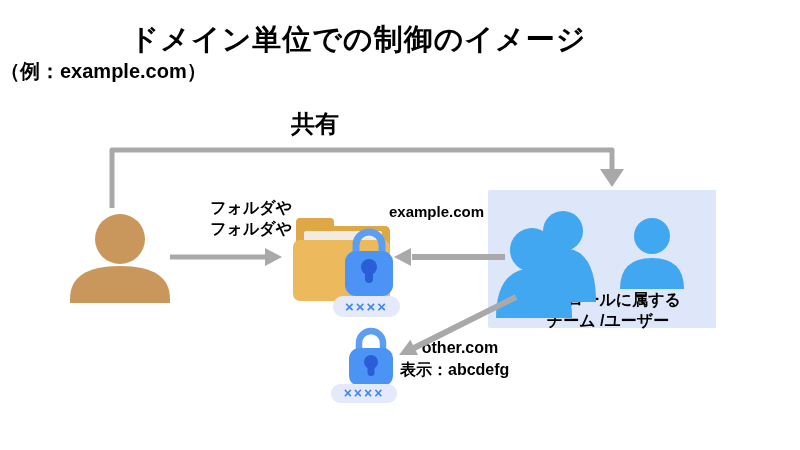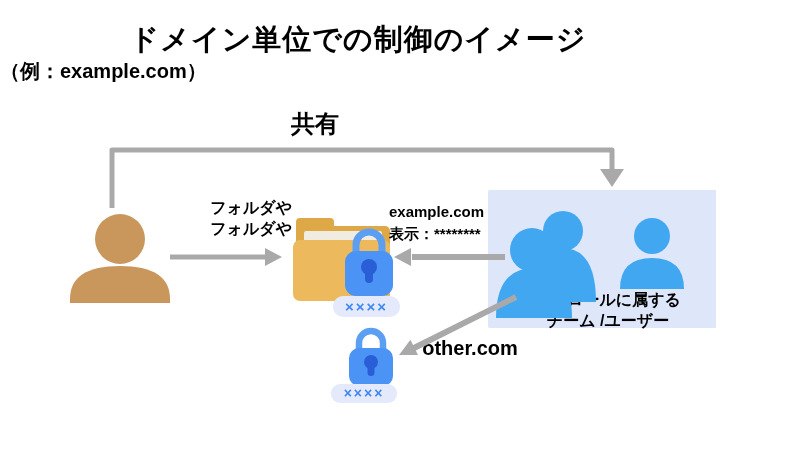--- a/index.html
+++ b/index.html
@@ -4,21 +4,21 @@
 <style>
   html,body{margin:0;padding:0;background:#fff;}
   .stage{position:relative;width:716px;height:450px;background:#ffffff;overflow:hidden;
          font-family:"Liberation Sans","DejaVu Sans",sans-serif;color:#000;}
   .abs{position:absolute;}
   .title{left:0;right:0;top:20px;text-align:center;font-size:29px;font-weight:bold;letter-spacing:1px;}
   .subtitle{left:0;right:0;top:58px;text-align:left;font-size:20px;font-weight:bold;}
   .share-label{left:291px;top:108px;font-size:24px;font-weight:600;}
   .create-label{left:172px;top:197px;width:120px;text-align:right;font-size:16px;font-weight:600;line-height:21px;}
   .example-label{left:389px;top:201px;font-size:15px;font-weight:600;line-height:22px;}
-  .other-label{left:410px;top:337px;width:120px;font-size:20px;font-weight:600;line-height:22px;}
+  .other-label{left:400px;top:337px;width:120px;font-size:16px;font-weight:600;line-height:22px;}
   .other-label .l1{text-align:center;}
   .other-label .l2{text-align:left;}
   .users-box{left:488px;top:190px;width:240px;height:138px;border-radius:2px;z-index:0;}
   .users-box-label{position:absolute;left:0;right:0;top:99px;text-align:center;
                    font-size:16px;font-weight:600;line-height:21px;z-index:2;}
   .pill{border-radius:10px;text-align:center;font-weight:bold;letter-spacing:2px;z-index:2;}
   .pill-top{left:333px;top:296px;width:67px;height:21px;font-size:15px;line-height:21px;}
   .pill-bottom{left:331px;top:384px;width:66px;height:19px;font-size:14px;line-height:19px;border-radius:9px;}
   .icons-layer{left:0;top:0;z-index:1;}
   .arrows-layer{left:0;top:0;z-index:3;pointer-events:none;}
@@ -88,25 +88,25 @@
   <div class="abs pill pill-top" style="background-color: rgb(228, 234, 251); color: rgb(63, 135, 241);">××××</div>
   <div class="abs pill pill-bottom" style="background-color: rgb(228, 234, 251); color: rgb(63, 135, 241);">××××</div>
 
   <div class="abs create-label txt">
     <div>フォルダや</div>
     <div>フォルダや</div>
   </div>
 
   <div class="abs example-label txt">
     <div>example.com</div>
-    <div>表示：********</div>
   </div>
 
   <div class="abs other-label txt">
     <div class="l1">other.com</div>
+    <div class="l2">表示：abcdefg</div>
   </div>
 
   <svg class="abs arrows-layer" width="800" height="450" viewBox="0 0 800 450">
     <g fill="#A9A9A9">
       <g fill="none" stroke="#A9A9A9">
 
         <polyline points="112,208 112,150 612,150 612,171" stroke-width="5" stroke-linejoin="round"></polyline>
 
         <line x1="170" y1="257" x2="266" y2="257" stroke-width="5"></line>
 

